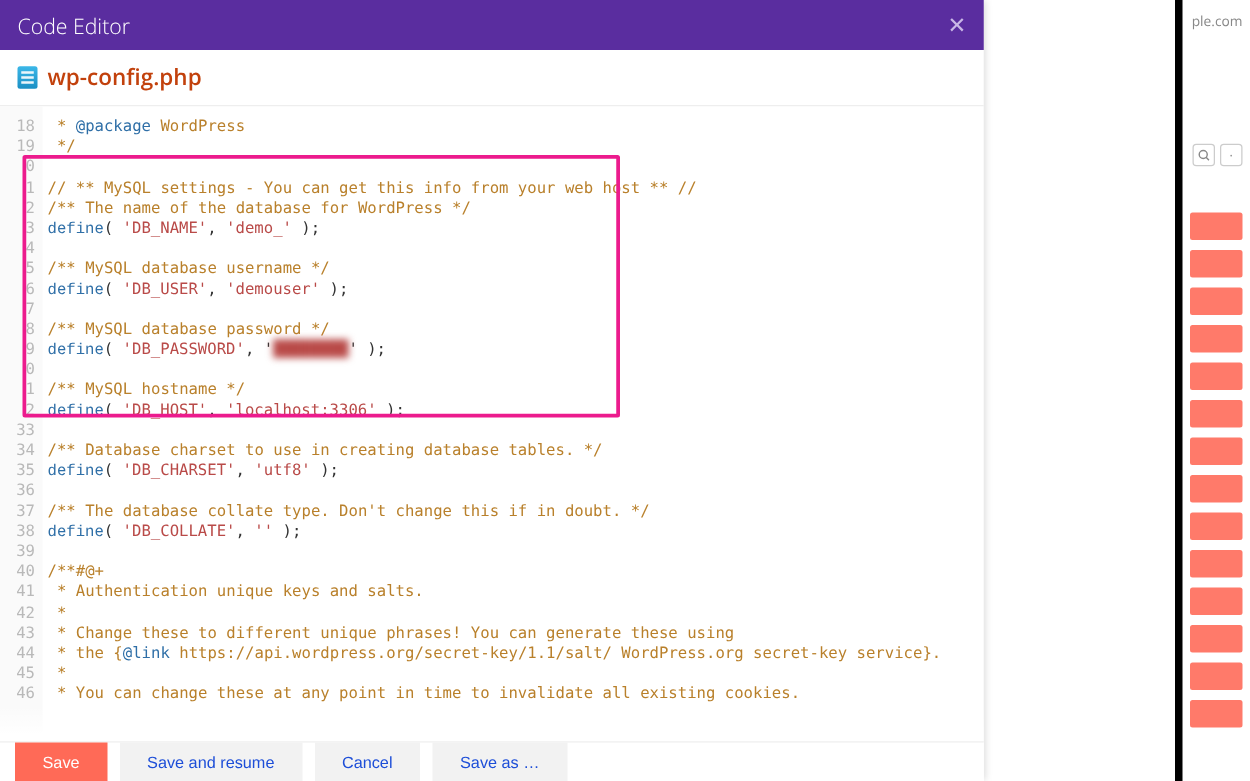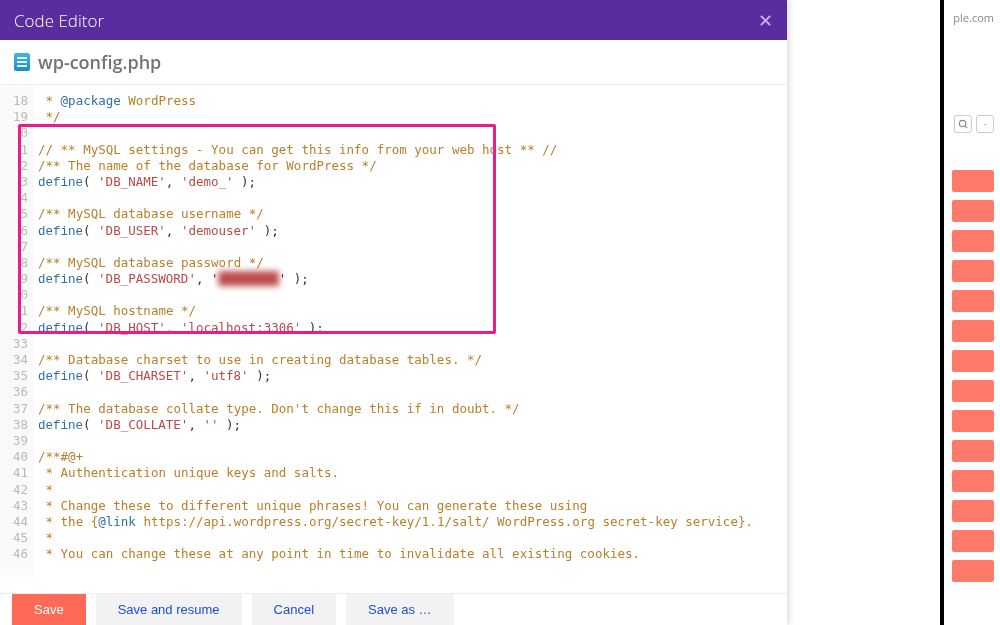--- a/index.html
+++ b/index.html
@@ -12,21 +12,21 @@
     position: relative;
     font-size: 13px;
     color: #333;
   }
 
   
   .bg-right {
     position: absolute;
     top: 0; right: 0;
     width: 60px; height: 100%;
-    border-left: 4px solid #000000;
+    border-left: 6px solid #000000;
     background: #fff;
     text-align: center;
   }
   .bg-url {
     position: absolute;
     top: 10px; right: 6px;
     font-size: 11px; color: #888;
   }
   .bg-search {
     position: absolute;
@@ -97,21 +97,21 @@
   }
   .file-icon::before{
     content:"";
     position:absolute; left:3px; right:3px; top:4px;
     border-top:2px solid #fff;
     box-shadow: 0 4px 0 #fff, 0 8px 0 #fff;
     opacity:.9;
   }
   .file-name {
     font-size: 18px;
-    color: #737373;
+    color: #c2410c;
     font-weight: 600;
   }
 
   
   .editor-wrap {
     flex: 1 1 auto;
     position: relative;
     overflow: hidden;
   }
   .editor {

